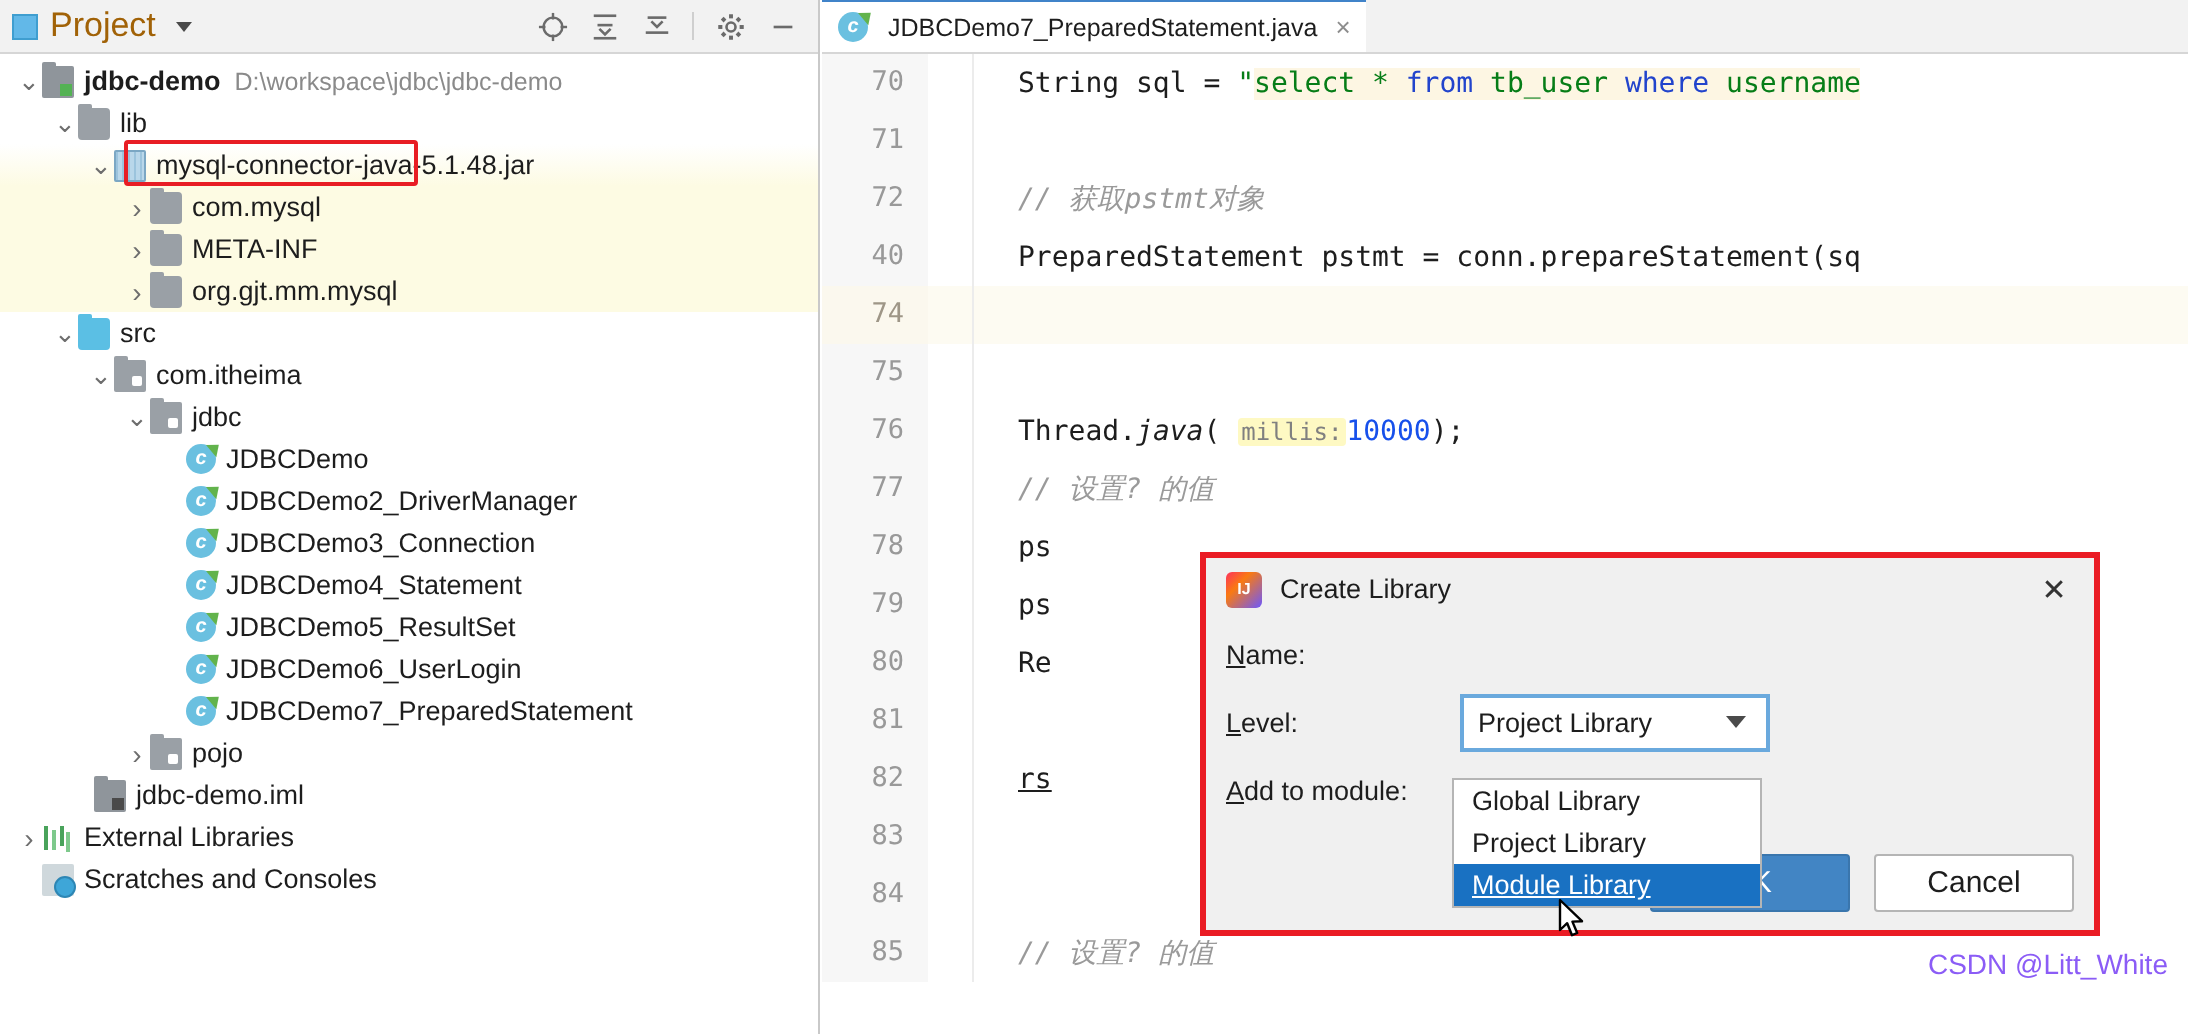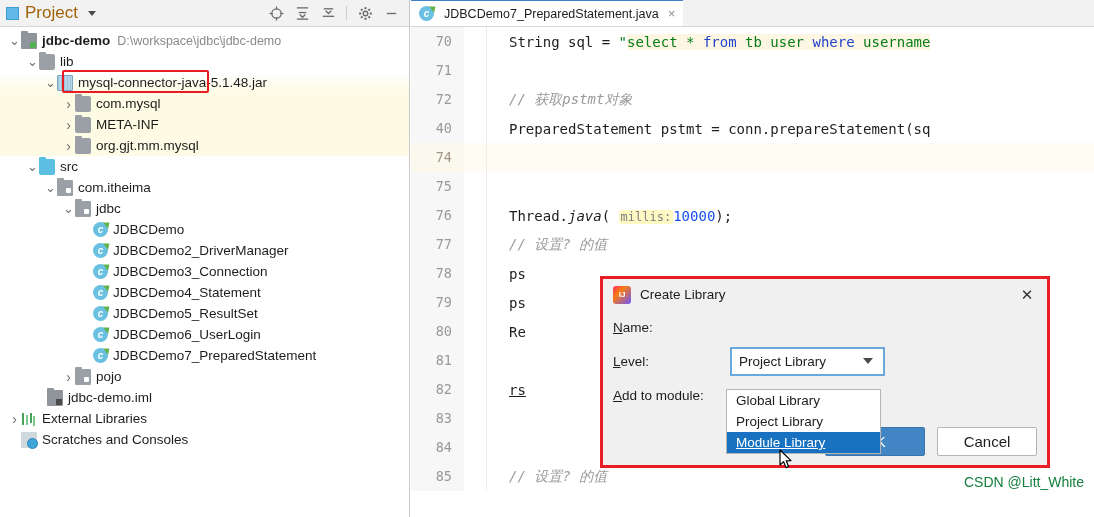--- a/index.html
+++ b/index.html
@@ -148,21 +148,21 @@
   }
   .dd-item{ height:21px; display:flex; align-items:center; padding:0 9px; font-size:13.5px; color:#1d1d1d;}
   .dd-item.sel{ background:#1971c2; color:#ffffff;text-decoration:underline; }
   #cursor-arrow{ position:absolute; left:176px; top:170px; z-index:70; }
   #btn-row{ position:absolute; right:10px; bottom:9px; display:flex; gap:12px; z-index:55; }
   .btn{ height:29px; min-width:100px; display:flex; align-items:center; justify-content:center;
         font-size:15px; border-radius:2px;text-align:right; }
   #ok-btn{ background:#4285c4; color:#ffffff; border:1px solid #3a76ad; }
   #cancel-btn{ background:#ffffff; color:#1d1d1d; border:1px solid #b5b5b5; }
 
-  #watermark{ position:absolute; right:10px; bottom:27px; color:#15803d; font-size:14px; z-index:80;
+  #watermark{ position:absolute; right:10px; bottom:27px; color:#8b5cf6; font-size:14px; z-index:80;
               font-family:"Liberation Sans",sans-serif; }
 </style>
 </head>
 <body>
 
 <div id="project-panel">
 
   <div id="project-toolbar">
     <div class="panel-title-box">
       <span class="panel-sq"></span>

